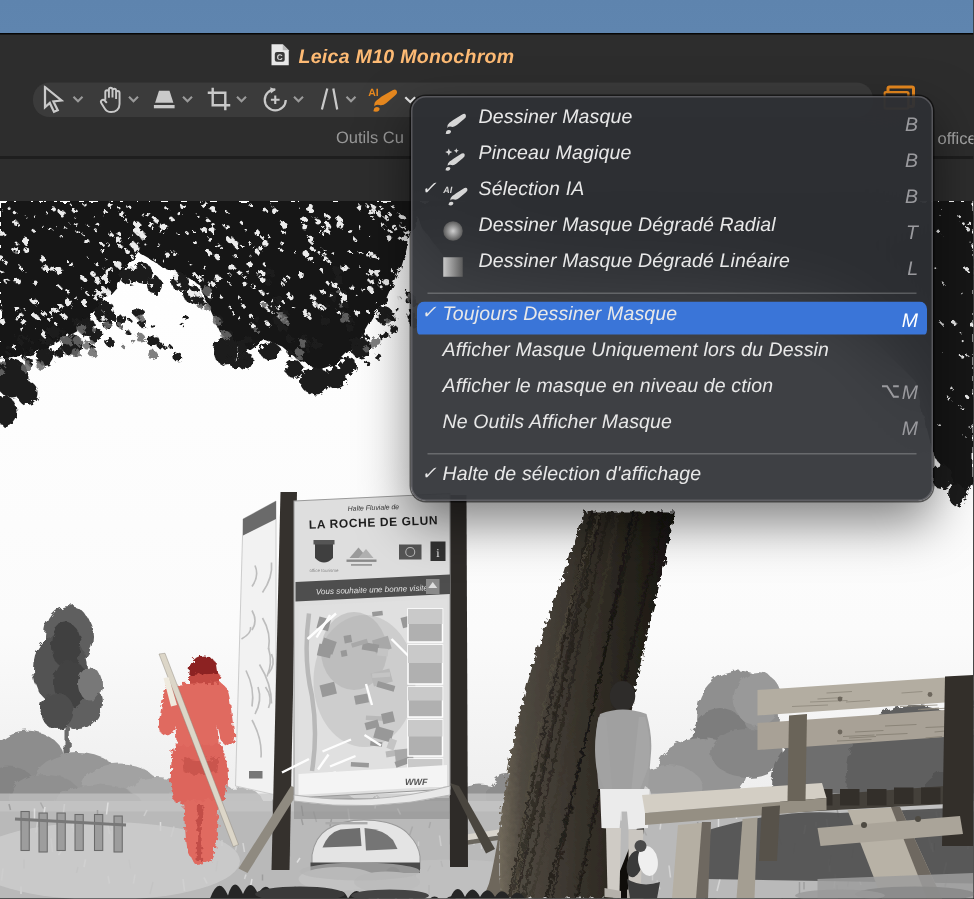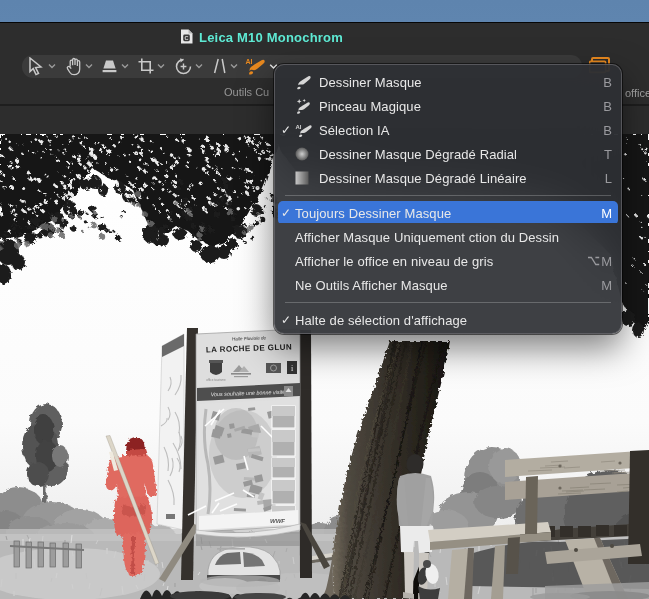--- a/index.html
+++ b/index.html
@@ -1,30 +1,30 @@
 <!DOCTYPE html>
 <html><head><meta charset="utf-8">
 <style>
 *{margin:0;padding:0;box-sizing:border-box}
 html,body{width:649px;height:599px;overflow:hidden;background:#2e2e2e;font-family:"Liberation Sans",sans-serif;}
 #stage{position:relative;width:649px;height:599px;}
 #bluestrip{position:absolute;left:0;top:0;width:649px;height:22px;background:linear-gradient(180deg,#5e84ae,#5f85af);}
 #chrome{position:absolute;left:0;top:22px;width:649px;height:112px;background:#2d2d2d;border-top:1.5px solid #060606;}
 #titlerow{position:absolute;left:0;top:1px;width:649px;height:22px;}
 #ticon{position:absolute;left:180px;top:5px;}
-#ttext{position:absolute;left:199px;top:6px;font-size:13px;font-weight:bold;color:#5eead4;letter-spacing:0.2px;}
+#ttext{position:absolute;left:199px;top:6px;font-size:13px;font-weight:bold;color:#fdba74;letter-spacing:0.2px;font-style:italic;}
 #pill{position:absolute;left:22px;top:31.5px;width:560px;height:23px;background:#3b3b3b;border-radius:11px;display:flex;align-items:center;padding-left:9px;}
 .tl{display:inline-flex;align-items:center;}
 #lbl1{position:absolute;left:224px;top:63px;font-size:11px;color:#979797;}
 #lbl2{position:absolute;left:625px;top:64px;font-size:11px;color:#a5a5a5;}
 #oicon{position:absolute;left:589px;top:33px;}
 #sep1{position:absolute;left:0;top:81px;width:649px;height:2px;background:#1e1e1e;}
 #photo{position:absolute;left:0;top:134px;}
 #menu{position:absolute;left:274px;top:64px;width:348px;height:270px;background:rgba(46,48,52,0.92);backdrop-filter:blur(22px);border-radius:10px;border:1px solid rgba(120,120,125,0.55);box-shadow:0 0 0 1px rgba(0,0,0,0.55),0 14px 34px rgba(0,0,0,0.5);padding-top:5px;color:#e8e8e8;font-size:13px;}
-.mrow{height:24px;display:flex;align-items:center;margin:0 3px;padding-left:2px;border-radius:5px;position:relative;}
+.mrow{height:24px;display:flex;margin:0 3px;padding-left:2px;border-radius:5px;position:relative;font-style:italic;}
 .mck{width:15px;text-align:left;padding-left:1px;font-size:12px;flex:0 0 15px;}
 .mic{width:24px;flex:0 0 24px;display:flex;align-items:center;}
 .mlb{flex:1 1 auto;white-space:nowrap;letter-spacing:0.1px;}
 .msh{color:#9a9a9e;font-size:13px;margin-right:6px;display:flex;align-items:center;gap:1px;}
 .sel{background:linear-gradient(#3a75d8,#3a75d8) no-repeat;background-size:100% 22px;background-position:0 0;}
 .sel .msh{color:#fff;}
 .msep{height:1px;background:rgba(255,255,255,0.22);margin:5px 10px 5px 10px;}
 </style></head>
 <body>
 <div id="stage">
@@ -1314,25 +1314,25 @@
         <span class="msh">L</span>
       </div>
       <div class="msep"></div>
       <div class="mrow sel">
         <span class="mck">✓</span>
         <span class="mlb">Toujours Dessiner Masque</span>
         <span class="msh">M</span>
       </div>
       <div class="mrow ">
         <span class="mck"></span>
-        <span class="mlb">Afficher Masque Uniquement ction du Dessin</span>
+        <span class="mlb">Afficher Masque Uniquement lors du Dessin</span>
       </div>
       <div class="mrow ">
         <span class="mck"></span>
-        <span class="mlb">Afficher le office en niveau de gris</span>
+        <span class="mlb">Afficher le masque en niveau de ction</span>
         <span class="msh"><svg width="13" height="10" viewBox="0 0 13 10" style="vertical-align:-1px">
             <path d="M1,1.5 h3.4 l4.4,7 h3.4 M8.4,1.5 h3.8" stroke="#9a9a9e" stroke-width="1.3" fill="none"></path>
           </svg> M</span>
       </div>
       <div class="mrow ">
         <span class="mck"></span>
         <span class="mlb">Ne Outils Afficher Masque</span>
         <span class="msh">M</span>
       </div>
       <div class="msep"></div>

